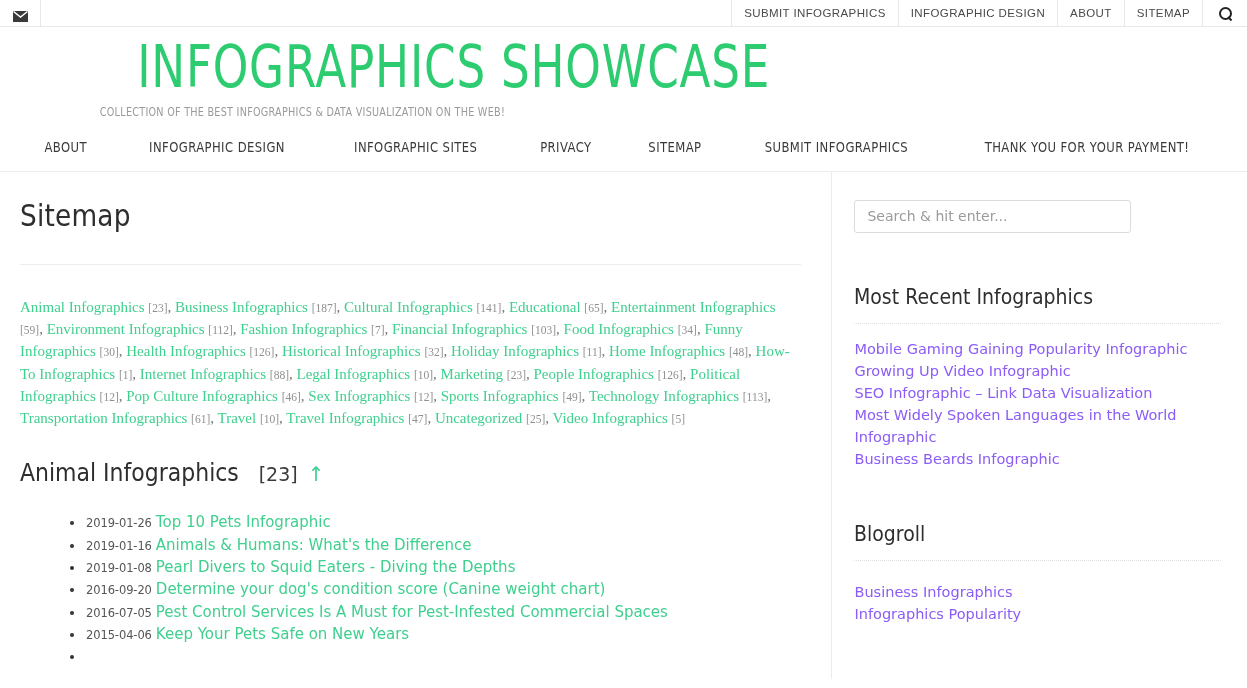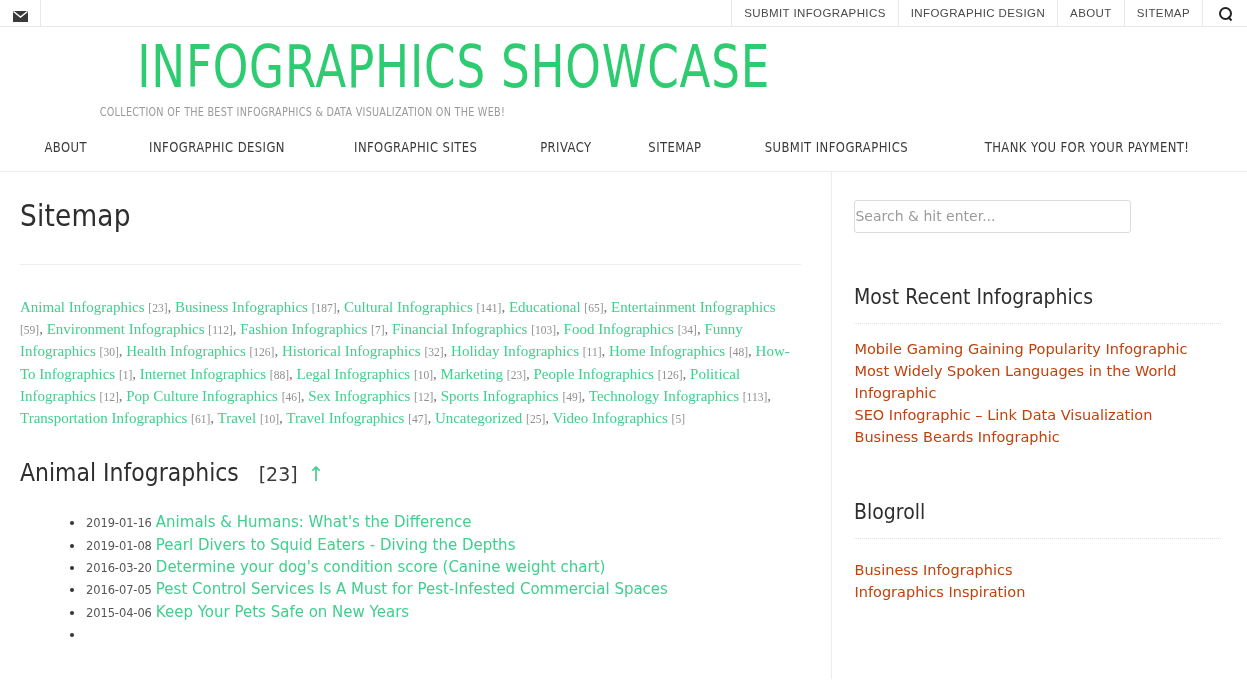--- a/index.html
+++ b/index.html
@@ -212,21 +212,21 @@
     text-decoration: none;
     font-size: 15px;
   }
 
   
   .search-box {
     width: 277px;
     height: 33px;
     border: 1px solid #dcdcdc;
     border-radius: 3px;
-    padding: 0 0;
+    padding: 0 12px;
     font-size: 14px;
     color: #b91c1c;
     font-family: "DejaVu Sans", sans-serif;
     outline: none;
     background: #fff;
   }
   .search-box::placeholder { color: #9b9b9b; }
   .widget { margin-top: 52px; }
   .widget-title {
     font-size: 21px;
@@ -241,21 +241,21 @@
     margin-top: 14px;
     border-top: 1px dotted #e0e0e0;
   }
   .widget-list {
     margin: 14px 0 0 0;
     padding: 0;
     list-style: none;
   }
   .widget-list li { margin-bottom: 0px; }
   .widget-link {
-    color: #c2410c;
+    color: #8b5cf6;
     text-decoration: none;
     font-size: 14.5px;
     line-height: 22px;
     font-family: "DejaVu Sans", sans-serif;
     display: inline-block;
   }
   .widget-list--links { margin-top: 20px; }
 </style>
 </head>
 <body>
@@ -304,46 +304,48 @@
 
     <p class="cat-cloud" id="cat-cloud"><a class="cat-link" href="#">Animal Infographics</a> <span class="cat-count">[23]</span><span class="cat-sep">, </span><a class="cat-link" href="#">Business Infographics</a> <span class="cat-count">[187]</span><span class="cat-sep">, </span><a class="cat-link" href="#">Cultural Infographics</a> <span class="cat-count">[141]</span><span class="cat-sep">, </span><a class="cat-link" href="#">Educational</a> <span class="cat-count">[65]</span><span class="cat-sep">, </span><a class="cat-link" href="#">Entertainment Infographics</a> <span class="cat-count">[59]</span><span class="cat-sep">, </span><a class="cat-link" href="#">Environment Infographics</a> <span class="cat-count">[112]</span><span class="cat-sep">, </span><a class="cat-link" href="#">Fashion Infographics</a> <span class="cat-count">[7]</span><span class="cat-sep">, </span><a class="cat-link" href="#">Financial Infographics</a> <span class="cat-count">[103]</span><span class="cat-sep">, </span><a class="cat-link" href="#">Food Infographics</a> <span class="cat-count">[34]</span><span class="cat-sep">, </span><a class="cat-link" href="#">Funny Infographics</a> <span class="cat-count">[30]</span><span class="cat-sep">, </span><a class="cat-link" href="#">Health Infographics</a> <span class="cat-count">[126]</span><span class="cat-sep">, </span><a class="cat-link" href="#">Historical Infographics</a> <span class="cat-count">[32]</span><span class="cat-sep">, </span><a class="cat-link" href="#">Holiday Infographics</a> <span class="cat-count">[11]</span><span class="cat-sep">, </span><a class="cat-link" href="#">Home Infographics</a> <span class="cat-count">[48]</span><span class="cat-sep">, </span><a class="cat-link" href="#">How-To Infographics</a> <span class="cat-count">[1]</span><span class="cat-sep">, </span><a class="cat-link" href="#">Internet Infographics</a> <span class="cat-count">[88]</span><span class="cat-sep">, </span><a class="cat-link" href="#">Legal Infographics</a> <span class="cat-count">[10]</span><span class="cat-sep">, </span><a class="cat-link" href="#">Marketing</a> <span class="cat-count">[23]</span><span class="cat-sep">, </span><a class="cat-link" href="#">People Infographics</a> <span class="cat-count">[126]</span><span class="cat-sep">, </span><a class="cat-link" href="#">Political Infographics</a> <span class="cat-count">[12]</span><span class="cat-sep">, </span><a class="cat-link" href="#">Pop Culture Infographics</a> <span class="cat-count">[46]</span><span class="cat-sep">, </span><a class="cat-link" href="#">Sex Infographics</a> <span class="cat-count">[12]</span><span class="cat-sep">, </span><a class="cat-link" href="#">Sports Infographics</a> <span class="cat-count">[49]</span><span class="cat-sep">, </span><a class="cat-link" href="#">Technology Infographics</a> <span class="cat-count">[113]</span><span class="cat-sep">, </span><a class="cat-link" href="#">Transportation Infographics</a> <span class="cat-count">[61]</span><span class="cat-sep">, </span><a class="cat-link" href="#">Travel</a> <span class="cat-count">[10]</span><span class="cat-sep">, </span><a class="cat-link" href="#">Travel Infographics</a> <span class="cat-count">[47]</span><span class="cat-sep">, </span><a class="cat-link" href="#">Uncategorized</a> <span class="cat-count">[25]</span><span class="cat-sep">, </span><a class="cat-link" href="#">Video Infographics</a> <span class="cat-count">[5]</span></p>
 
     <h3 class="section-head">
       <span class="section-head-name">Animal Infographics</span>
       <span class="section-head-count">[23]</span>
       <a class="top-arrow" href="#">↑</a>
     </h3>
 
     <ul class="post-list" id="post-list">
+        <li class="post-item"><span class="post-date">2019-01-26</span><a class="post-link" href="#">Top 10 Pets Infographic</a></li>
         <li class="post-item"><span class="post-date">2019-01-16</span><a class="post-link" href="#">Animals &amp; Humans: What's the Difference</a></li>
         <li class="post-item"><span class="post-date">2019-01-08</span><a class="post-link" href="#">Pearl Divers to Squid Eaters - Diving the Depths</a></li>
-        <li class="post-item"><span class="post-date">2016-03-20</span><a class="post-link" href="#">Determine your dog's condition score (Canine weight chart)</a></li>
+        <li class="post-item"><span class="post-date">2016-09-20</span><a class="post-link" href="#">Determine your dog's condition score (Canine weight chart)</a></li>
         <li class="post-item"><span class="post-date">2016-07-05</span><a class="post-link" href="#">Pest Control Services Is A Must for Pest-Infested Commercial Spaces</a></li>
         <li class="post-item"><span class="post-date">2015-04-06</span><a class="post-link" href="#">Keep Your Pets Safe on New Years</a></li>
         <li class="post-item"></li>
       </ul>
   </main>
 
   <aside class="sidebar">
     <input class="search-box" type="text" placeholder="Search &amp; hit enter..." style="">
 
     <section class="widget">
       <h4 class="widget-title">Most Recent Infographics</h4>
       <div class="widget-rule"></div>
       <ul class="widget-list" id="recent-list">
           <li><a class="widget-link" href="#">Mobile Gaming Gaining Popularity Infographic</a></li>
+          <li><a class="widget-link" href="#">Growing Up Video Infographic</a></li>
+          <li><a class="widget-link" href="#">SEO Infographic – Link Data Visualization</a></li>
           <li><a class="widget-link" href="#">Most Widely Spoken Languages in the World Infographic</a></li>
-          <li><a class="widget-link" href="#">SEO Infographic – Link Data Visualization</a></li>
           <li><a class="widget-link" href="#">Business Beards Infographic</a></li>
         </ul>
     </section>
 
     <section class="widget">
       <h4 class="widget-title">Blogroll</h4>
       <div class="widget-rule"></div>
       <ul class="widget-list widget-list--links" id="blogroll-list">
           <li><a class="widget-link" href="#">Business Infographics</a></li>
-          <li><a class="widget-link" href="#">Infographics Inspiration</a></li>
+          <li><a class="widget-link" href="#">Infographics Popularity</a></li>
         </ul>
     </section>
   </aside>
 
 </div>
 
 </body></html>

